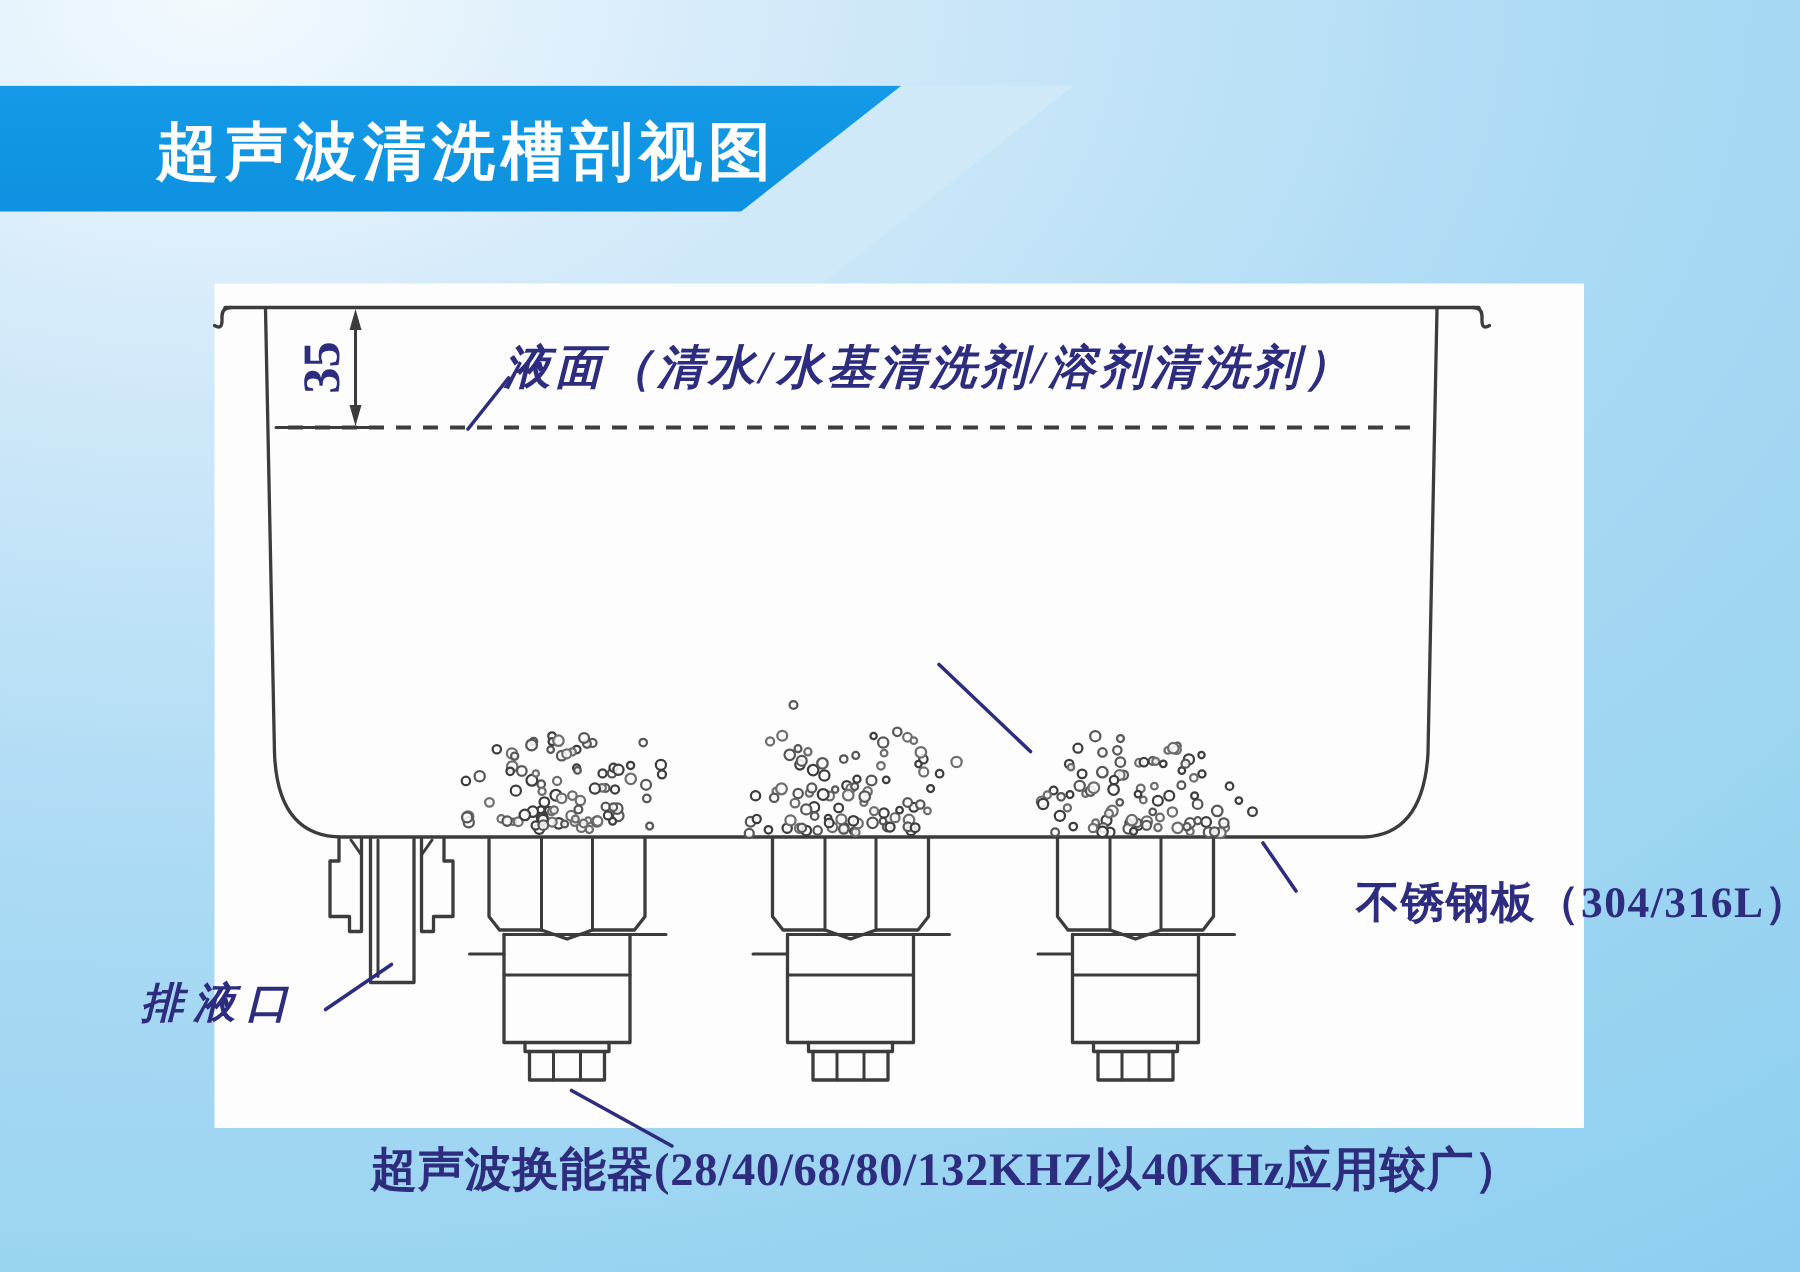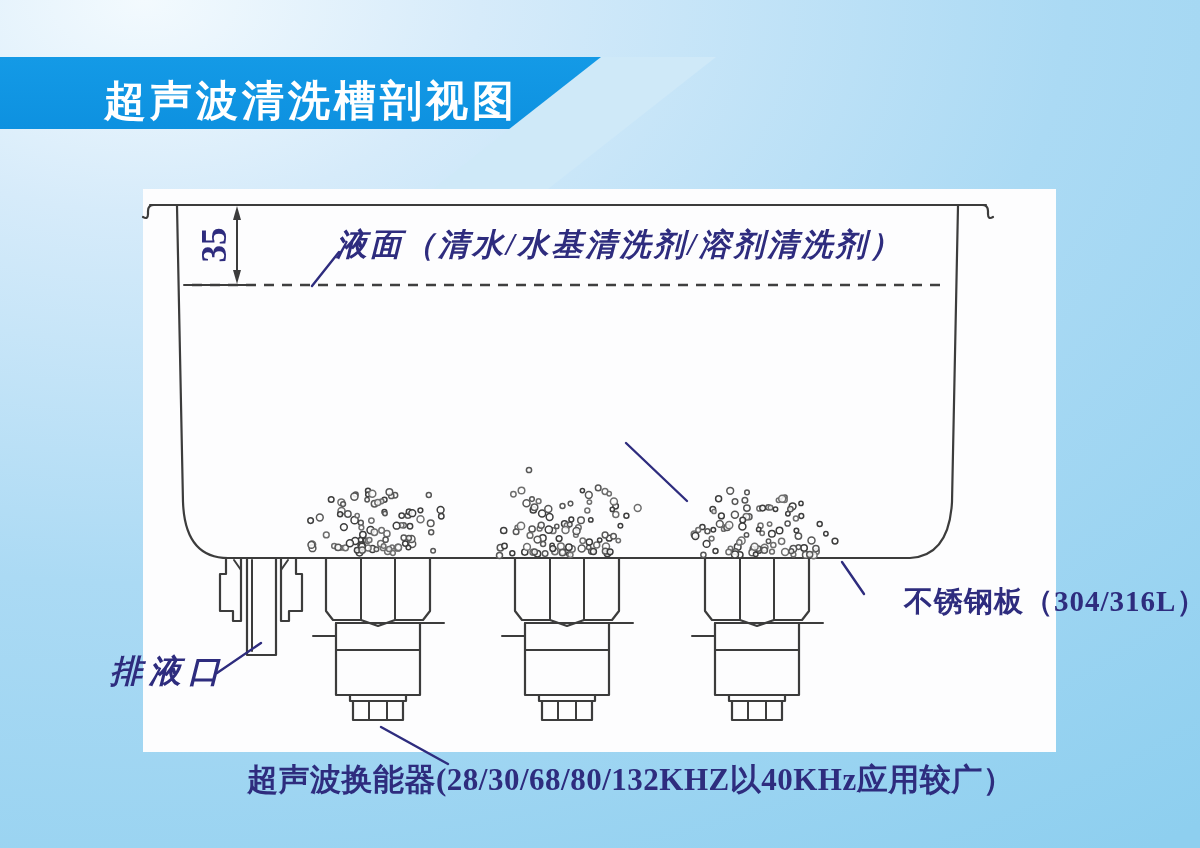--- a/index.html
+++ b/index.html
@@ -10,21 +10,21 @@
     font-family:"Liberation Sans","DejaVu Sans",sans-serif;
   }
   
   .light-band{
     position:absolute;left:0;top:0;width:1200px;height:848px;
     clip-path:polygon(601px 57px,716px 57px,473px 248px,358px 248px);
     background:#cfe9f8;
   }
   
   .banner{
-    position:absolute;left:0;top:57px;width:716px;height:72px;
+    position:absolute;left:0;top:57px;width:716px;height:84px;
     clip-path:polygon(0 0,601px 0,489px 88px,0 88px);
     background:linear-gradient(180deg,#149ae6 0%,#0d91e0 100%);
   }
   .banner h1{
     margin:0;padding:0 0 0 104px;line-height:88px;font-size:42px;
     font-weight:bold;color:#ffffff;letter-spacing:4px;white-space:nowrap;
   }
   
   .panel{
     position:absolute;left:143px;top:189px;width:913px;height:563px;
@@ -40,21 +40,21 @@
   .lbl{
     position:absolute;color:#2e2c7e;font-weight:bold;white-space:nowrap;
     font-family:"Liberation Serif","DejaVu Serif",serif;
   }
   .script{font-style:italic;}
   #lbl-liquid{left:336px;top:224px;font-size:31px;letter-spacing:3px;font-style:italic;}
   #lbl-dim{left:183px;top:213px;width:64px;height:64px;line-height:64px;
            text-align:center;font-size:35px;transform:rotate(-90deg);}
   #lbl-bubbles{left:557px;top:402px;font-size:31px;letter-spacing:9px;}
   #lbl-steel{left:858px;top:582px;font-size:29px;letter-spacing:1px;margin-left:46px;}
-  #lbl-drain{left:110px;top:650px;font-size:32px;letter-spacing:7px;}
+  #lbl-drain{left:94px;top:650px;font-size:28px;letter-spacing:7px;}
   #lbl-transducer{left:247px;top:759px;font-size:31px;letter-spacing:0.5px;}
 </style>
 </head>
 <body>
 
 <div class="stage">
 
   <div class="light-band"></div>
 
   <div class="banner">
@@ -386,15 +386,15 @@
     <line class="navy" x1="626" y1="443" x2="687" y2="501"></line>
     <line class="navy" x1="842" y1="562" x2="864" y2="594"></line>
     <line class="navy" x1="217" y1="673" x2="261" y2="643"></line>
     <line class="navy" x1="381" y1="727" x2="448" y2="764"></line>
   </svg>
 
   <div class="lbl script" id="lbl-liquid">液面（清水/水基清洗剂/溶剂清洗剂）</div>
   <div class="lbl" id="lbl-dim">35</div>
   <div class="lbl" id="lbl-steel">不锈钢板（304/316L）</div>
   <div class="lbl script" id="lbl-drain">排液口</div>
-  <div class="lbl" id="lbl-transducer">超声波换能器(28/30/68/80/132KHZ以40KHz应用较广）</div>
+  <div class="lbl" id="lbl-transducer">超声波换能器(28/40/68/80/132KHZ以40KHz应用较广）</div>
 
 </div>
 
 </body></html>

